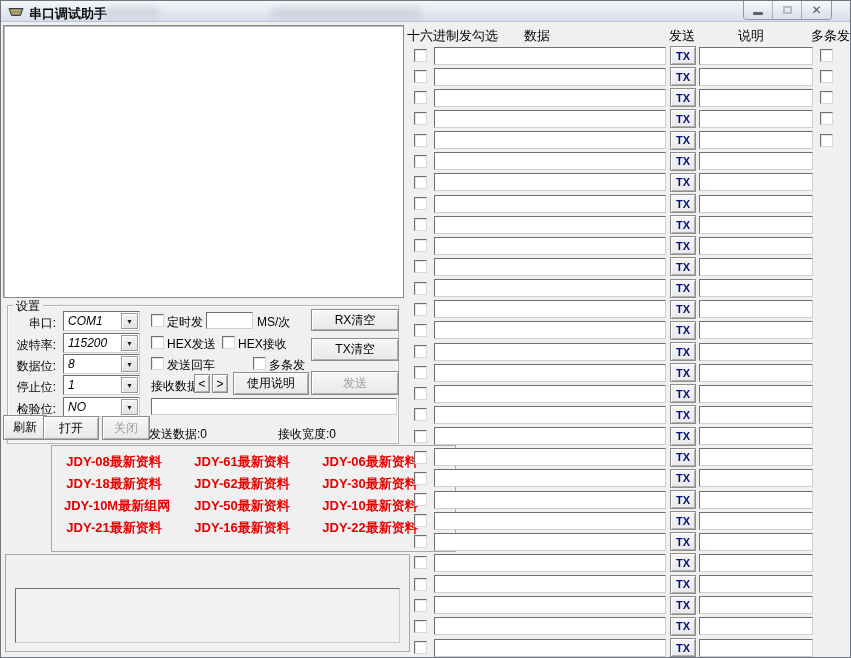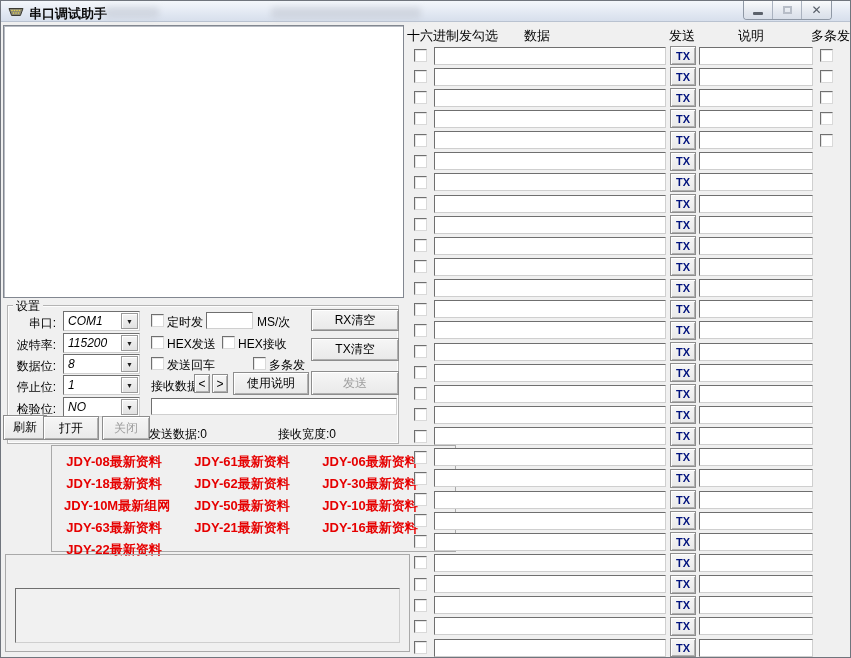--- a/index.html
+++ b/index.html
@@ -190,21 +190,20 @@
     <div class="links-grid">
         <span class="jdy-link">JDY-08最新资料</span>
         <span class="jdy-link">JDY-61最新资料</span>
         <span class="jdy-link">JDY-06最新资料</span>
         <span class="jdy-link">JDY-18最新资料</span>
         <span class="jdy-link">JDY-62最新资料</span>
         <span class="jdy-link">JDY-30最新资料</span>
         <span class="jdy-link">JDY-10M最新组网</span>
         <span class="jdy-link">JDY-50最新资料</span>
         <span class="jdy-link">JDY-10最新资料</span>
-        <span class="jdy-link">JDY-63最新资料</span>
         <span class="jdy-link">JDY-21最新资料</span>
         <span class="jdy-link">JDY-16最新资料</span>
         <span class="jdy-link">JDY-22最新资料</span>
       </div>
   </div>
 
   <div class="send-panel">
     <div class="send-textarea"></div>
   </div>
 

